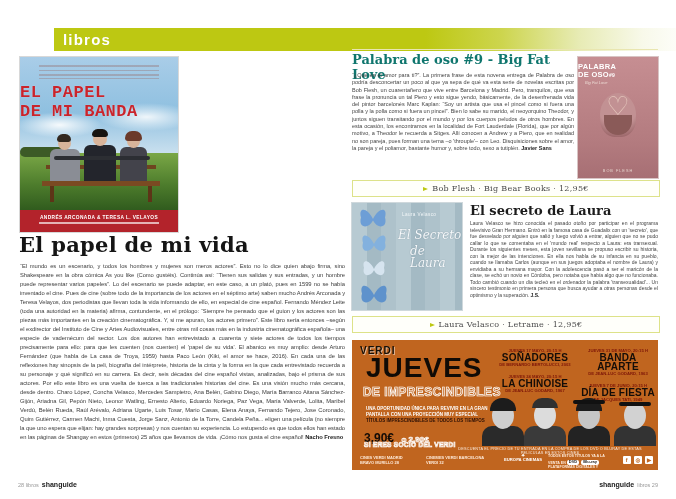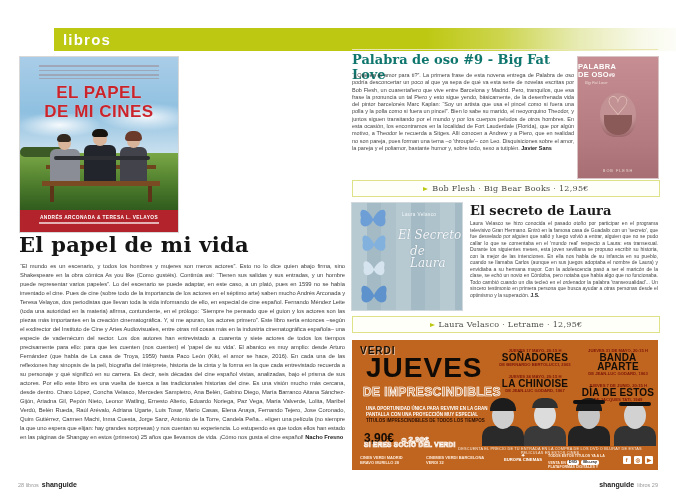--- a/index.html
+++ b/index.html
@@ -14,23 +14,23 @@
   .right-rule{left:352px;top:49px;width:306px;height:1px;background:#e9e6b0;}
 
   
   .poster{left:20px;top:57px;width:158px;height:175px;overflow:hidden;background:#9ec6e2;box-shadow:0 0 0 1px #d8d8d8;}
   .poster-sky{position:absolute;left:0;top:0;width:158px;height:100px;
     background:radial-gradient(ellipse 60px 18px at 25% 68%,rgba(255,255,255,.9),rgba(255,255,255,0) 70%),
                radial-gradient(ellipse 70px 20px at 80% 60%,rgba(255,255,255,.85),rgba(255,255,255,0) 70%),
                linear-gradient(#a9cde8,#8fc0e0 55%,#cfe3f0);}
   .poster-credits{position:absolute;left:19px;top:8px;width:120px;height:14px;
     background:repeating-linear-gradient(#9a8a92 0 1.5px,rgba(0,0,0,0) 1.5px 4.5px);opacity:.55;}
-  .poster-title{position:absolute;left:0;top:26px;width:158px;text-align:center;
+  .poster-title{position:absolute;left:0;top:26px;width:158px;text-align:left;
     color:#c9242c;font-weight:800;font-size:17px;line-height:19px;letter-spacing:.5px;
-    text-shadow:0 0 1px rgba(255,255,255,.6);}
+    text-shadow:0 0 1px rgba(255,255,255,.6);font-family:Liberation Mono, monospace;}
   .poster-field{position:absolute;left:0;top:96px;width:158px;height:58px;
     background:linear-gradient(#7aa746,#4d7c2c 55%,#2f5a1d);}
   .poster-trees{position:absolute;left:0;top:90px;width:46px;height:10px;border-radius:5px;background:#3c5a26;}
   .bench-back{position:absolute;left:26px;top:108px;width:110px;height:4px;background:#6e441f;}
   .bench-seat{position:absolute;left:22px;top:124px;width:118px;height:5px;background:#7a4a22;}
   .bench-leg{position:absolute;top:129px;width:4px;height:16px;background:#5d3417;}
   .fig-torso{position:absolute;border-radius:6px 6px 0 0;}
   .fig-head{position:absolute;border-radius:50%;width:13px;height:13px;background:#d8b49a;}
   .fig-hair{position:absolute;border-radius:7px 7px 3px 3px;width:14px;height:8px;background:#33281f;}
   .fig-arms{position:absolute;left:34px;top:99px;width:96px;height:4px;border-radius:2px;background:#2c2e33;}
@@ -139,21 +139,21 @@
   <div class="abs section-bar">
     <div class="section-label">libros</div>
   </div>
   <div class="abs right-rule"></div>
 
   <div class="abs poster">
     <div class="poster-sky"></div>
     <div class="poster-credits"></div>
     <div class="poster-title">
       <div>EL PAPEL</div>
-      <div>DE MI CINES</div>
+      <div>DE MI BANDA</div>
     </div>
     <div class="poster-field"></div>
     <div class="poster-trees"></div>
     <div class="bench-back"></div>
     <div class="fig-torso" style="left:30px;top:92px;width:30px;height:34px;background:#8a8d95;"></div>
     <div class="fig-torso" style="left:64px;top:88px;width:32px;height:38px;background:#23252c;"></div>
     <div class="fig-torso" style="left:100px;top:90px;width:27px;height:36px;background:#43434b;"></div>
     <div class="fig-head" style="left:38px;top:80px;"></div>
     <div class="fig-hair" style="left:37px;top:77px;"></div>
     <div class="fig-head" style="left:73px;top:75px;width:14px;height:14px;"></div>
@@ -239,21 +239,21 @@
       </div>
     </div>
     <div class="film-col" style="left:228px;width:76px;">
       <div class="film">
         <div class="film-date">JUEVES 31 DE MAYO, 20:15 H</div>
         <div class="film-title">BANDA APARTE</div>
         <div class="film-credit">DE JEAN-LUC GODARD, 1963</div>
       </div>
       <div class="film">
         <div class="film-date">JUEVES 7 DE JUNIO, 20:15 H</div>
-        <div class="film-title">DÍA DE ESTOS</div>
+        <div class="film-title">DÍA DE FIESTA</div>
         <div class="film-credit">DE JACQUES TATI, 1949</div>
       </div>
     </div>
 
     <div class="faces">
       <div class="face" style="left:0;">
           <div class="shoulders"></div>
           <div class="skin"></div>
           <div class="hair"></div>
         </div>

